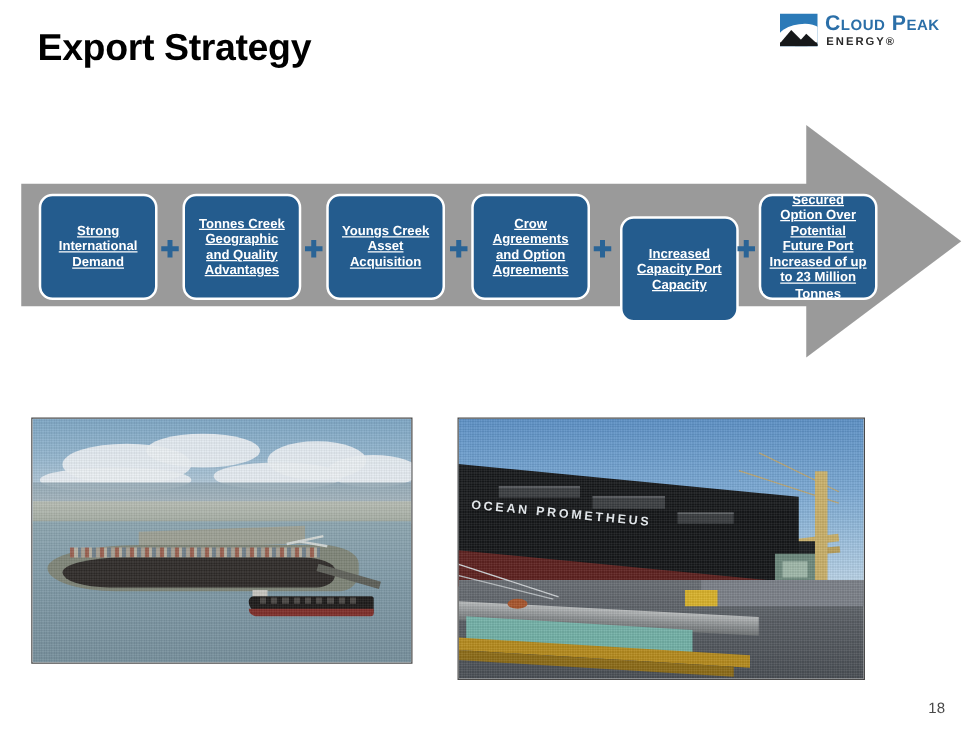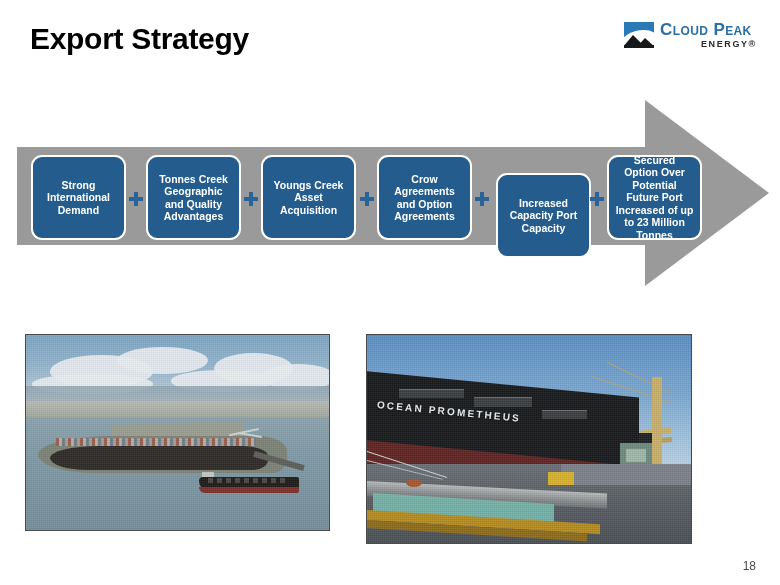--- a/index.html
+++ b/index.html
@@ -24,21 +24,21 @@
     font-weight: bold;
     color: #000000;
     letter-spacing: -0.3px;
     white-space: nowrap;
   }
 
   
   #logo {
     position: absolute;
     left: 624px;
-    top: 20px;
+    top: 9px;
     width: 134px;
     height: 34px;
   }
   #logo-mark {
     position: absolute;
     left: 0;
     top: 2px;
     width: 30px;
     height: 26px;
     background: #2b7ab8;
@@ -94,21 +94,20 @@
   }
   #logo-sub {
     position: absolute;
     left: 37px;
     top: 19px;
     font-size: 9px;
     font-weight: bold;
     color: #2a2a2a;
     letter-spacing: 1.6px;
     white-space: nowrap;
-    margin-left: 40px;
   }
 
   
   #arrow-band {
     position: absolute;
     left: 17px;
     top: 100px;
     width: 752px;
     height: 186px;
   }
@@ -143,20 +142,21 @@
     color: #ffffff;
     font-size: 10.5px;
     font-weight: bold;
     line-height: 12.5px;
     text-align: center;
     display: flex;
     align-items: center;
     justify-content: center;
     padding: 2px 4px;
     box-sizing: border-box;
+    text-decoration: underline;
   }
   .process-box span { display: block; }
 
   #box-0 { left: 31px;  width: 95px; }
   #box-1 { left: 146px; width: 95px; }
   #box-2 { left: 261px; width: 95px; }
   #box-3 { left: 377px; width: 95px; }
   #box-4 { left: 496px; width: 95px; margin-top: 18px; }
   #box-5 { left: 607px; width: 95px; }
 

